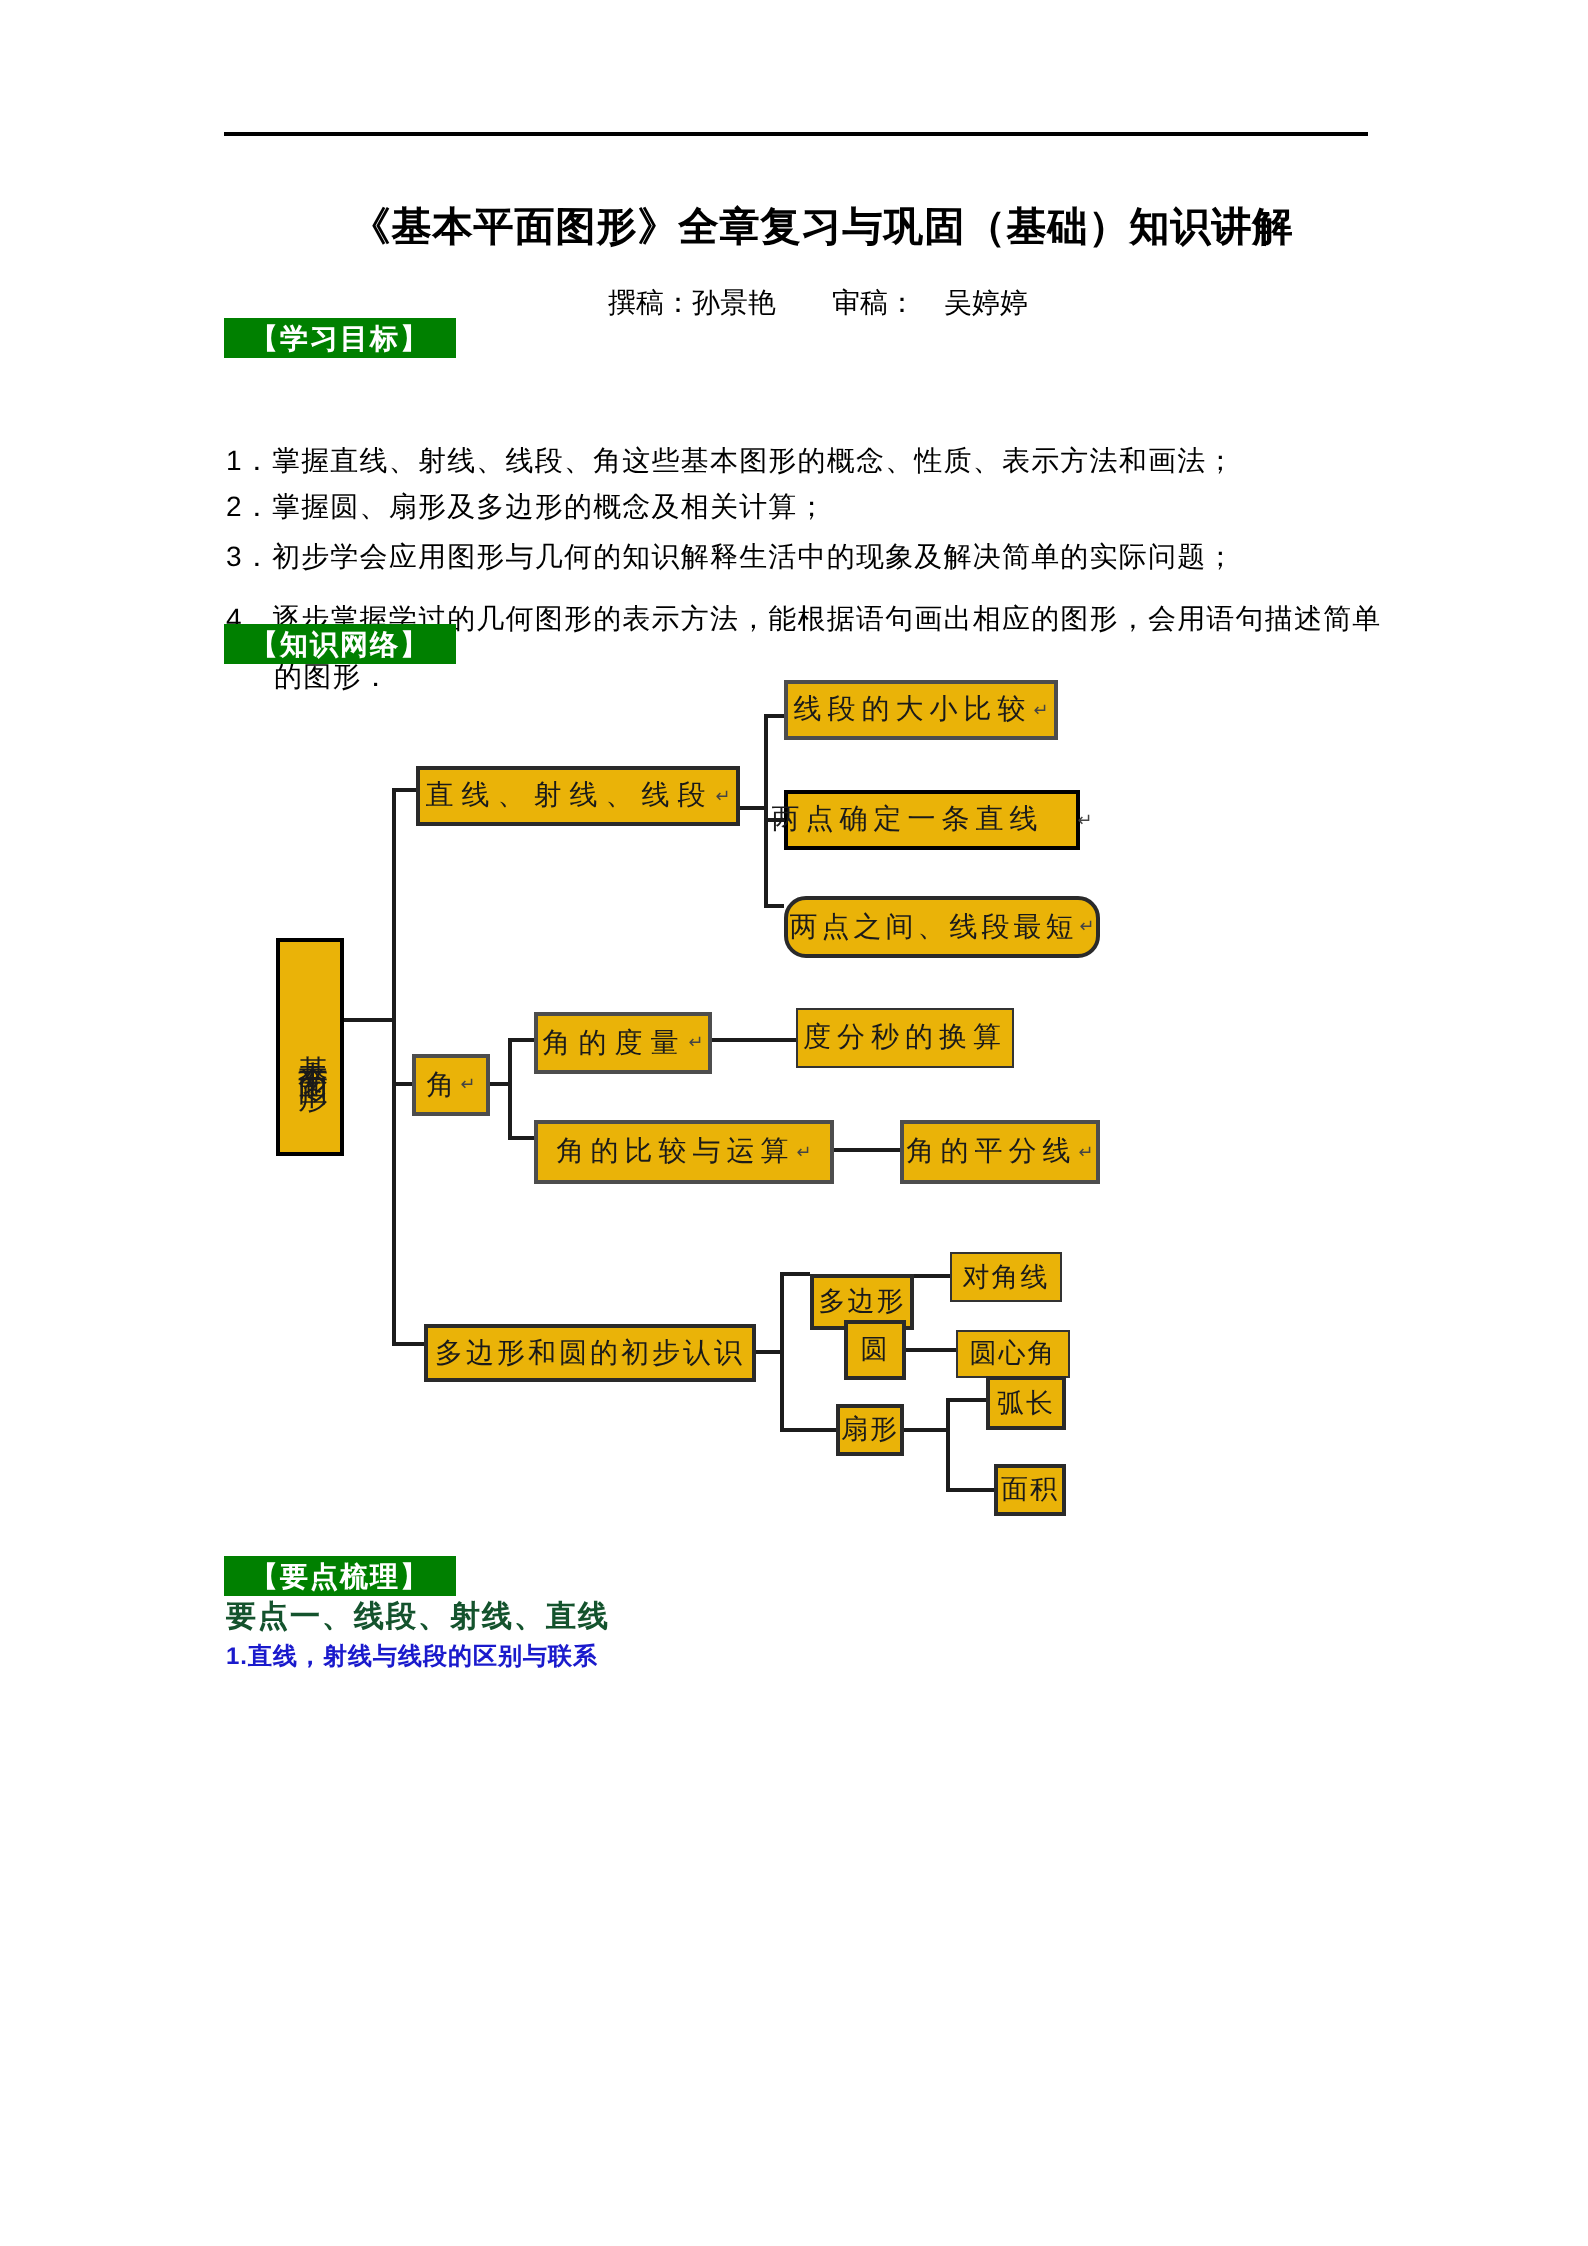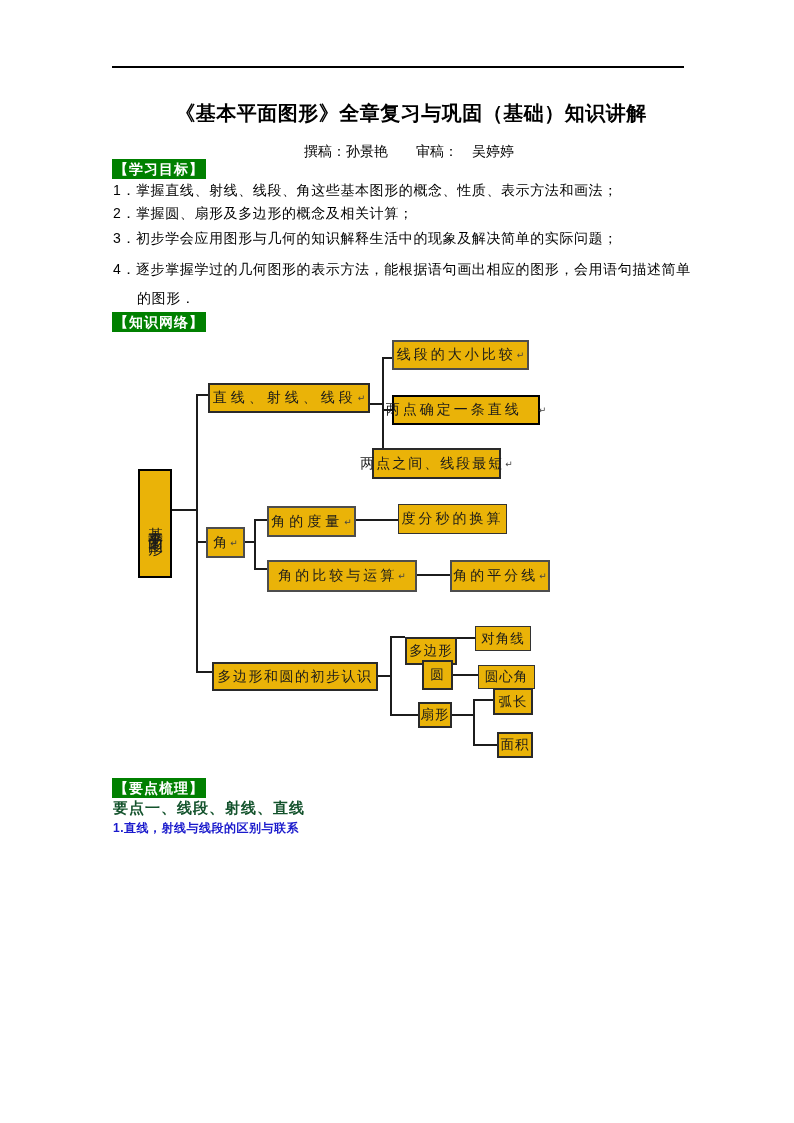--- a/index.html
+++ b/index.html
@@ -15,26 +15,26 @@
     font-family:"Liberation Serif","DejaVu Serif",serif;
     font-size:20px;font-weight:bold;letter-spacing:0.5px;
   }
   .byline{
     position:absolute;top:143px;left:0;width:100%;text-align:center;
     transform:translateX(12px);font-size:14px;white-space:pre;
     font-family:"Liberation Serif","DejaVu Serif",serif;
   }
   .sec-label{
     position:absolute;left:112px;background:#008000;color:#ffffff;
-    font-weight:bold;font-size:14px;line-height:18px;padding:1px 2px;letter-spacing:1px;
+    font-weight:bold;font-size:14px;line-height:18px;padding:1px 13px;letter-spacing:1px;
   }
   #lbl-objectives{top:159px;}
   #lbl-network{top:312px;}
   #lbl-keypoints{top:778px;}
-  .body-line{position:absolute;left:113px;font-size:14px;letter-spacing:0.6px;line-height:17px;}
+  .body-line{position:absolute;left:113px;font-size:14px;letter-spacing:0.6px;line-height:17px;margin-top:40px;}
   #obj-1{top:182px;} #obj-2{top:205px;} #obj-3{top:230px;} #obj-4{top:261px;}
   #obj-4b{top:290px;left:137px;}
   .point-orange{
     position:absolute;left:113px;top:799px;color:#14532d;font-weight:bold;
     font-size:15px;letter-spacing:1px;
   }
   .point-blue{
     position:absolute;left:113px;top:820px;color:#1A1ACC;font-weight:bold;
     font-size:12px;letter-spacing:0.5px;
   }
@@ -112,21 +112,21 @@
         <span class="rm">↵</span>
     </div>
     <div class="nb soft" style="left:392px;top:340px;width:137px;height:30px;letter-spacing:3px;">
       <span>线段的大小比较</span>
         <span class="rm">↵</span>
     </div>
     <div class="nb bold" style="left:392px;top:395px;width:148px;height:30px;letter-spacing:3px;gap:16px;">
       <span>两点确定一条直线</span>
         <span class="rm">↵</span>
     </div>
-    <div class="nb" style="left:372px;top:448px;width:129px;height:31px;">
+    <div class="nb" style="left:392px;top:448px;width:158px;height:31px;border-radius:11px;">
       <span>两点之间、线段最短</span>
         <span class="rm">↵</span>
     </div>
 
     <div class="nb soft" style="left:206px;top:527px;width:39px;height:31px;">
       <span>角</span>
         <span class="rm">↵</span>
     </div>
     <div class="nb soft" style="left:267px;top:506px;width:89px;height:31px;letter-spacing:4px;">
       <span>角的度量</span>

